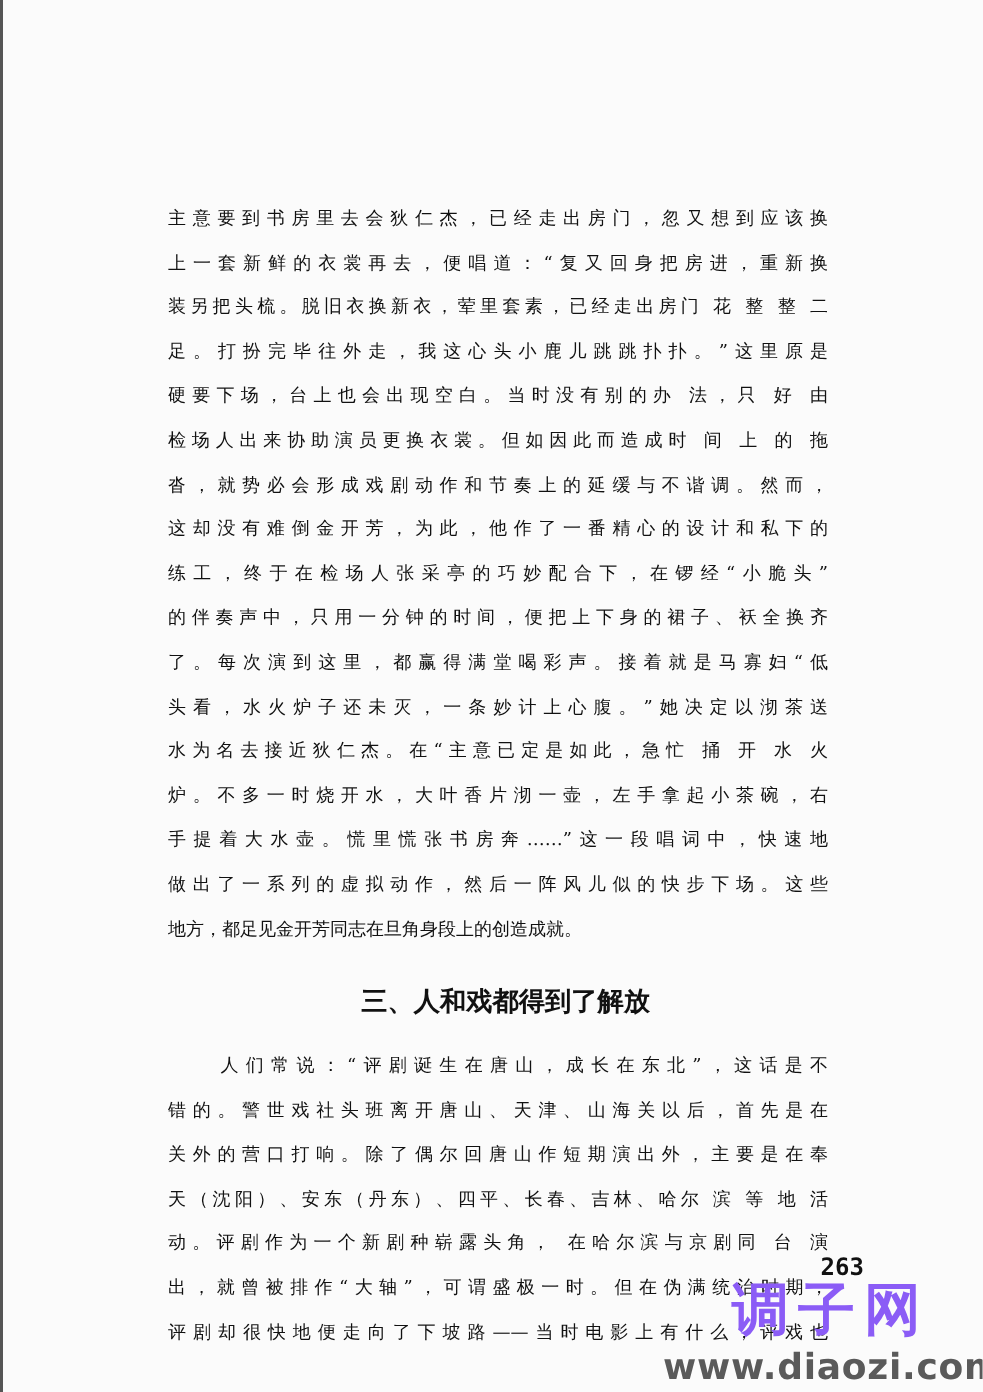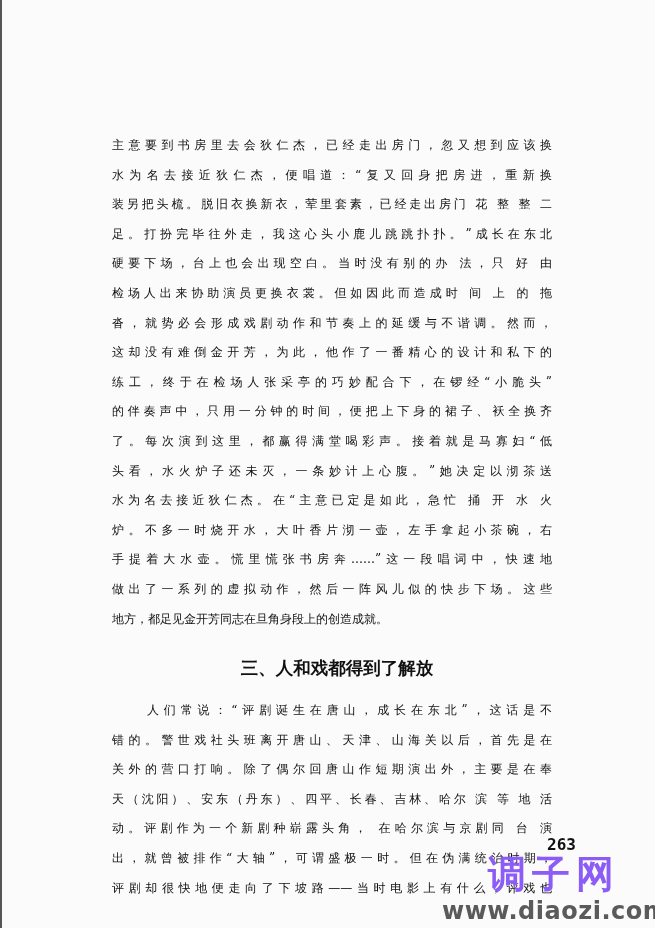--- a/index.html
+++ b/index.html
@@ -87,23 +87,23 @@
     }
   </style>
 </head>
 <body>
 
 <div class="left-edge"></div>
 
 <div class="page">
   <div>
     <div class="line">主意要到书房里去会狄仁杰，已经走出房门，忽又想到应该换</div>
-    <div class="line">水为名去接近狄仁杰，便唱道：“复又回身把房进，重新换</div>
+    <div class="line">上一套新鲜的衣裳再去，便唱道：“复又回身把房进，重新换</div>
     <div class="line">装另把头梳。脱旧衣换新衣，荤里套素，已经走出房门 花 整 整 二</div>
-    <div class="line">足。打扮完毕往外走，我这心头小鹿儿跳跳扑扑。”成长在东北</div>
+    <div class="line">足。打扮完毕往外走，我这心头小鹿儿跳跳扑扑。”这里原是</div>
     <div class="line">硬要下场，台上也会出现空白。当时没有别的办 法，只 好 由</div>
     <div class="line">检场人出来协助演员更换衣裳。但如因此而造成时 间 上 的 拖</div>
     <div class="line">沓，就势必会形成戏剧动作和节奏上的延缓与不谐调。然而，</div>
     <div class="line">这却没有难倒金开芳，为此，他作了一番精心的设计和私下的</div>
     <div class="line">练工，终于在检场人张采亭的巧妙配合下，在锣经“小脆头”</div>
     <div class="line">的伴奏声中，只用一分钟的时间，便把上下身的裙子、袄全换齐</div>
     <div class="line">了。每次演到这里，都赢得满堂喝彩声。接着就是马寡妇“低</div>
     <div class="line">头看，水火炉子还未灭，一条妙计上心腹。”她决定以沏茶送</div>
     <div class="line">水为名去接近狄仁杰。在“主意已定是如此，急忙 捅 开 水 火</div>
     <div class="line">炉。不多一时烧开水，大叶香片沏一壶，左手拿起小茶碗，右</div>

